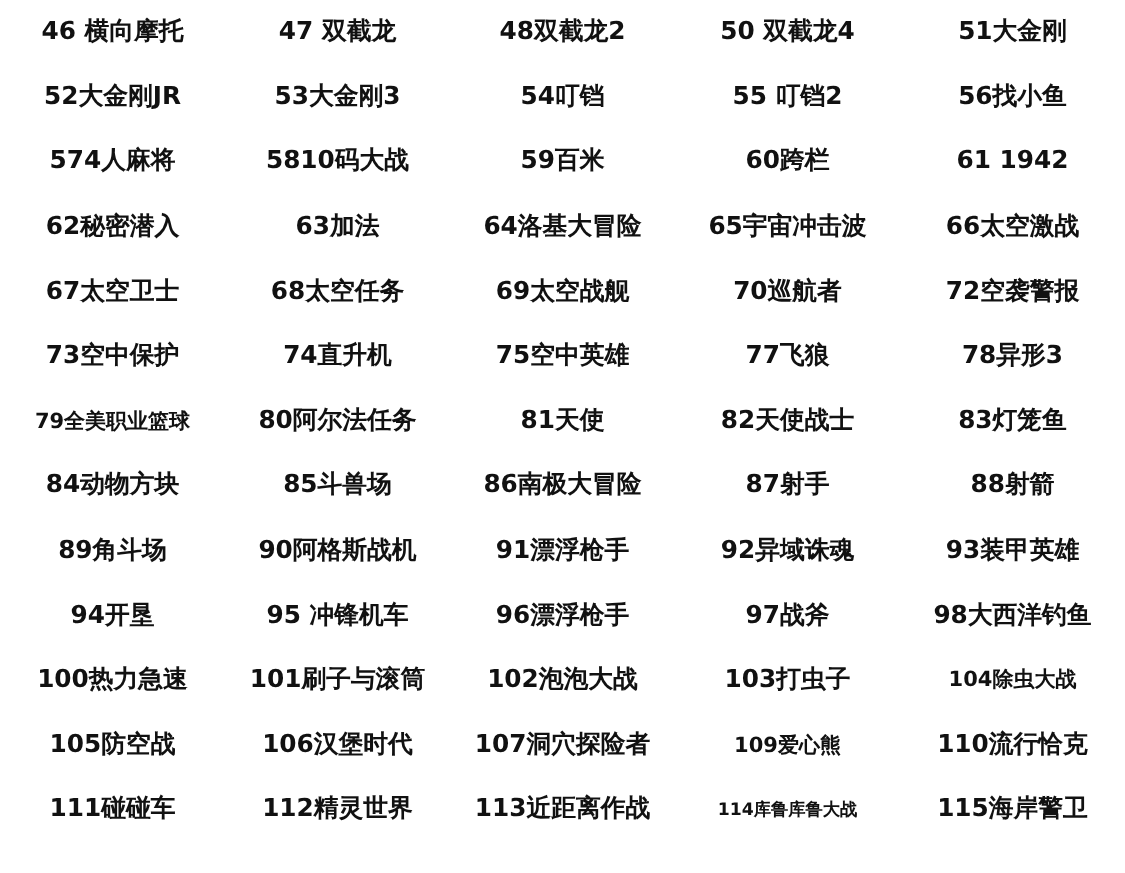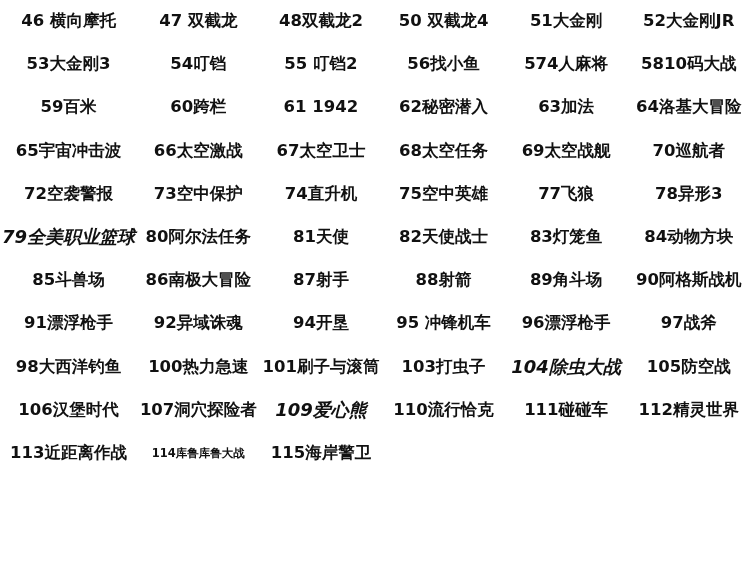--- a/index.html
+++ b/index.html
@@ -8,41 +8,41 @@
     background: #ffffff;
   }
   body {
     width: 750px;
     height: 582px;
     overflow: hidden;
     font-family: "DejaVu Sans", sans-serif;
   }
   #game-list-grid {
     display: grid;
-    grid-template-columns: repeat(6, 1fr);
+    grid-template-columns: repeat(5, 1fr);
     grid-auto-rows: 43.2px;
     width: 750px;
     height: 582px;
     box-sizing: border-box;
   }
   .cell {
     display: flex;
     align-items: center;
     justify-content: center;
     text-align: center;
     color: #111111;
     font-weight: bold;
     line-height: 1.15;
     padding: 0 2px;
     box-sizing: border-box;
     white-space: nowrap;
   }
   .s-lg { font-size: 16.5px; }
   .s-md { font-size: 15px; }
-  .s-sm { font-size: 18px; font-style: italic; }
+  .s-sm { font-size: 14px; }
   .s-xs { font-size: 11.5px; }
 </style>
 </head>
 <body>
 
 <div id="game-list-grid">
     <div class="cell s-lg">46 横向摩托</div>
     <div class="cell s-lg">47 双截龙</div>
     <div class="cell s-lg">48双截龙2</div>
     <div class="cell s-lg">50 双截龙4</div>
@@ -79,27 +79,29 @@
     <div class="cell s-lg">83灯笼鱼</div>
     <div class="cell s-lg">84动物方块</div>
     <div class="cell s-lg">85斗兽场</div>
     <div class="cell s-lg">86南极大冒险</div>
     <div class="cell s-lg">87射手</div>
     <div class="cell s-lg">88射箭</div>
     <div class="cell s-lg">89角斗场</div>
     <div class="cell s-lg">90阿格斯战机</div>
     <div class="cell s-lg">91漂浮枪手</div>
     <div class="cell s-lg">92异域诛魂</div>
+    <div class="cell s-lg">93装甲英雄</div>
     <div class="cell s-lg">94开垦</div>
     <div class="cell s-lg">95 冲锋机车</div>
     <div class="cell s-lg">96漂浮枪手</div>
     <div class="cell s-lg">97战斧</div>
     <div class="cell s-lg">98大西洋钓鱼</div>
     <div class="cell s-lg">100热力急速</div>
     <div class="cell s-lg">101刷子与滚筒</div>
+    <div class="cell s-lg">102泡泡大战</div>
     <div class="cell s-lg">103打虫子</div>
     <div class="cell s-sm">104除虫大战</div>
     <div class="cell s-lg">105防空战</div>
     <div class="cell s-lg">106汉堡时代</div>
     <div class="cell s-lg">107洞穴探险者</div>
     <div class="cell s-sm">109爱心熊</div>
     <div class="cell s-lg">110流行恰克</div>
     <div class="cell s-lg">111碰碰车</div>
     <div class="cell s-lg">112精灵世界</div>
     <div class="cell s-lg">113近距离作战</div>

